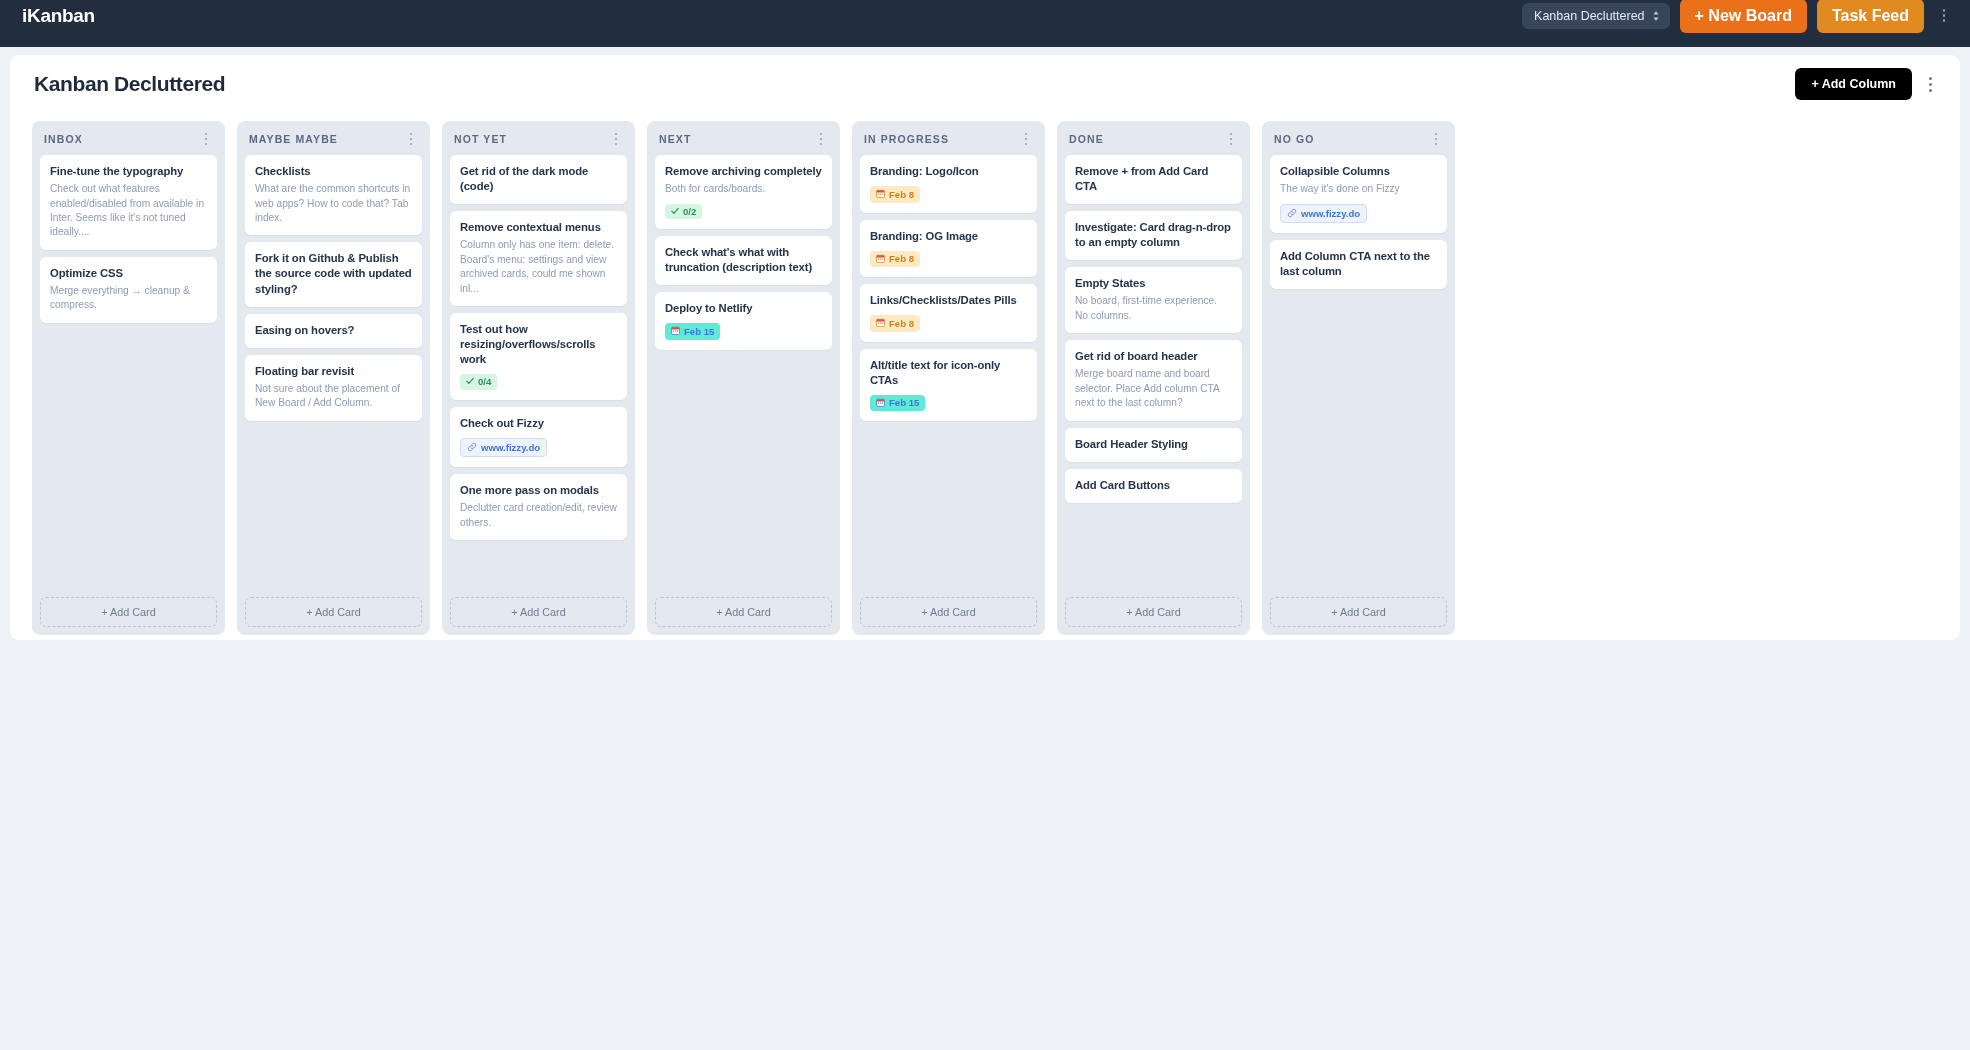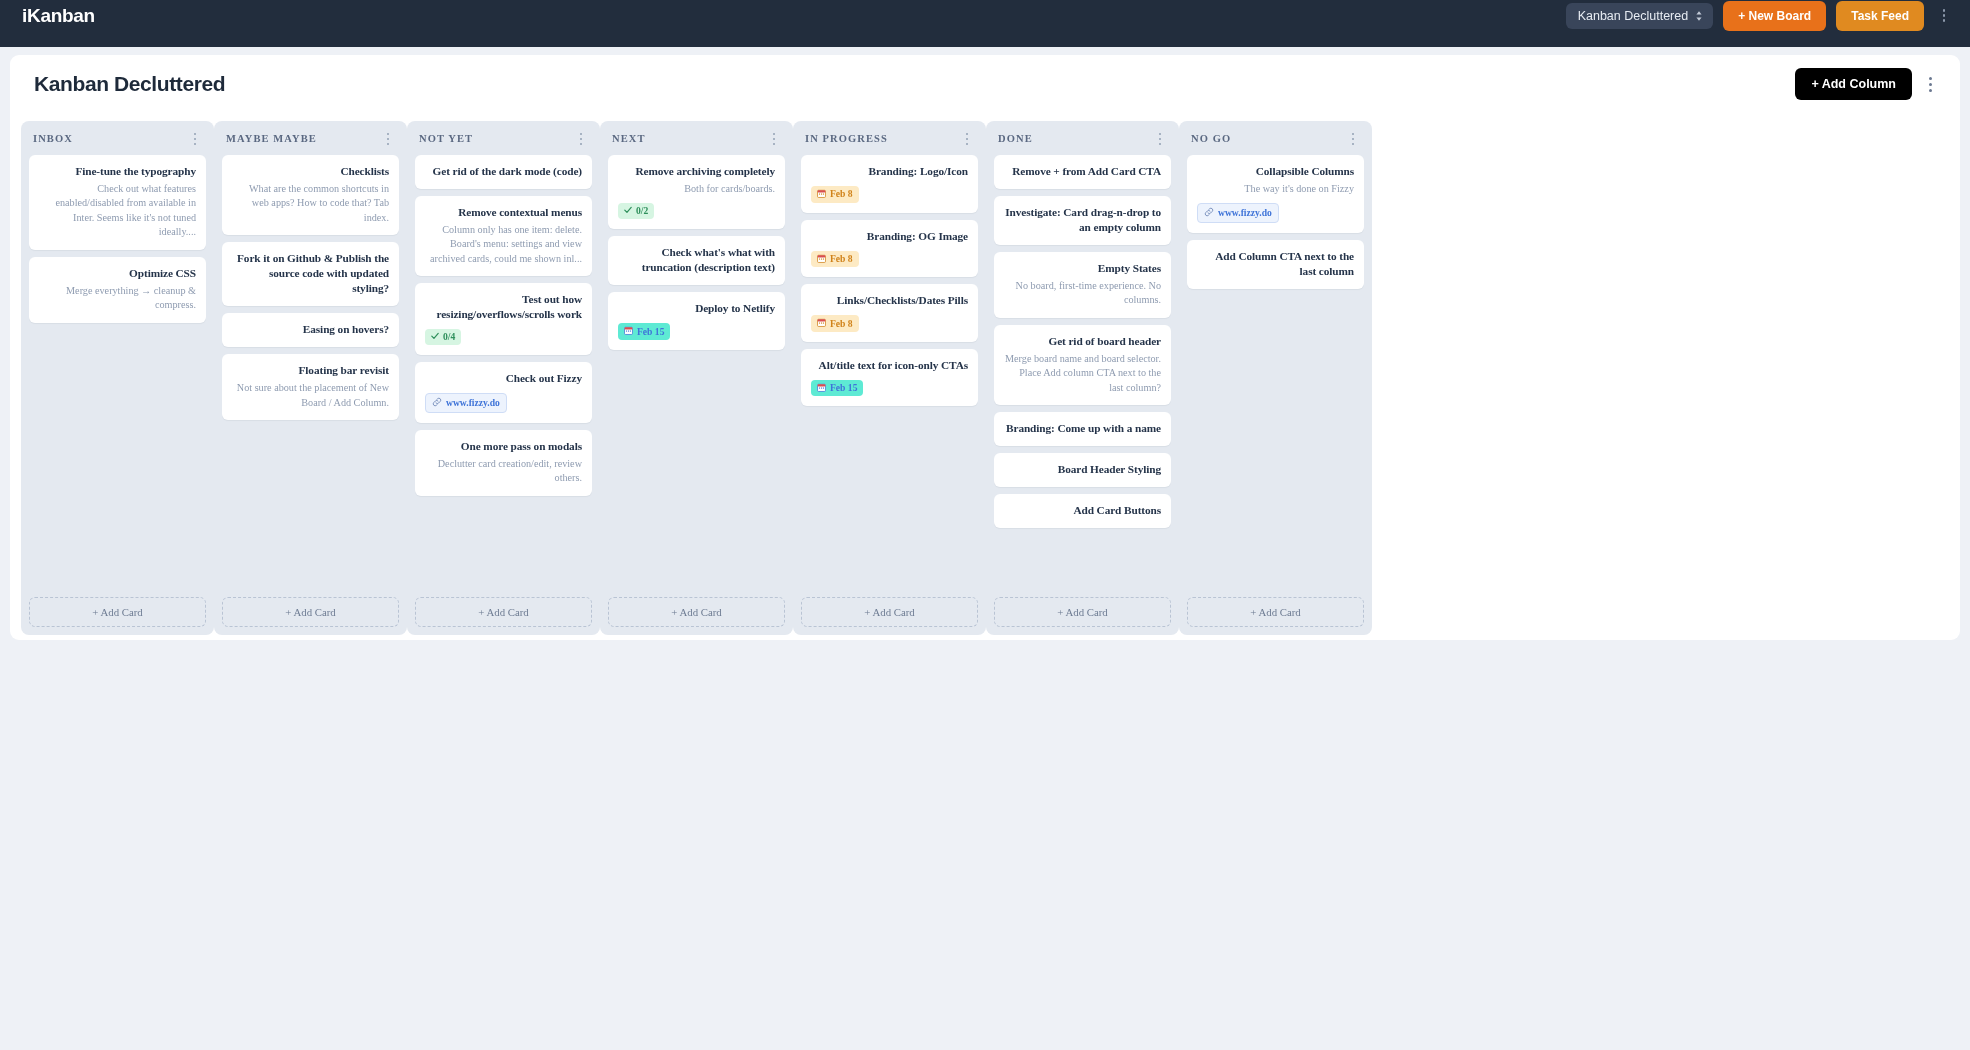--- a/index.html
+++ b/index.html
@@ -43,21 +43,21 @@
   .chev-updown {
     display: inline-flex;
     flex-direction: column;
     line-height: 5px;
     font-size: 8px;
     color: #c3cbd8;
   }
   .btn-orange {
     background: #e8711a;
     color: #fff;
-    font-size: 12px;
+    font-size: 16px;
     font-weight: bold;
     border: none;
     border-radius: 6px;
     padding: 8px 15px;
     cursor: pointer;
     white-space: nowrap;
   }
   .btn-orange.alt { background: #e08a20; }
   .kebab-top {
     width: 20px;
@@ -107,26 +107,25 @@
     cursor: pointer;
     margin-left: 6px;
   }
   .kebab-dark i { width: 3px; height: 3px; border-radius: 50%; background: #6b7890; display: block; }
 
   
   #board {
     margin: 0 10px;
     background: #ffffff;
     border-radius: 0 0 9px 9px;
-    padding: 8px 10px 0 11px;
-    display: flex;
-    gap: 0;
+    padding: 8px 10px 0 22px;
+    display: flex;
+    gap: 12px;
     align-items: flex-start;
     height: 527px;
-    font-family: Liberation Serif, serif;
   }
   .column {
     width: 193px;
     flex: 0 0 193px;
     background: #e4e9f0;
     border-radius: 8px;
     padding: 9px 8px 8px 8px;
     height: 514px;
     display: flex;
     flex-direction: column;
@@ -160,21 +159,20 @@
     flex-direction: column;
     gap: 7px;
     overflow: hidden;
   }
   .card {
     background: #ffffff;
     border-radius: 6px;
     padding: 9px 10px 10px 10px;
     cursor: pointer;
     box-shadow: 0 1px 1px rgba(30,45,70,0.06);
-    text-align: right;
   }
   .card-title {
     font-size: 11.3px;
     font-weight: bold;
     color: #25344a;
     line-height: 1.33;
     letter-spacing: -0.1px;
   }
   .card-desc {
     font-size: 10.2px;
@@ -481,23 +479,20 @@
         </div>
         <div class="card">
           <div class="card-title">Empty States</div>
           <div class="card-desc">No board, first-time experience. No columns.</div>
         </div>
         <div class="card">
           <div class="card-title">Get rid of board header</div>
           <div class="card-desc">Merge board name and board selector. Place Add column CTA next to the last column?</div>
         </div>
         <div class="card">
-          <div class="card-title">Branding: Come up with a name</div>
-        </div>
-        <div class="card">
           <div class="card-title">Board Header Styling</div>
         </div>
         <div class="card">
           <div class="card-title">Add Card Buttons</div>
         </div>
       </div>
       <button class="add-card">+ Add Card</button>
     </div>
     <div class="column">
       <div class="col-head">

